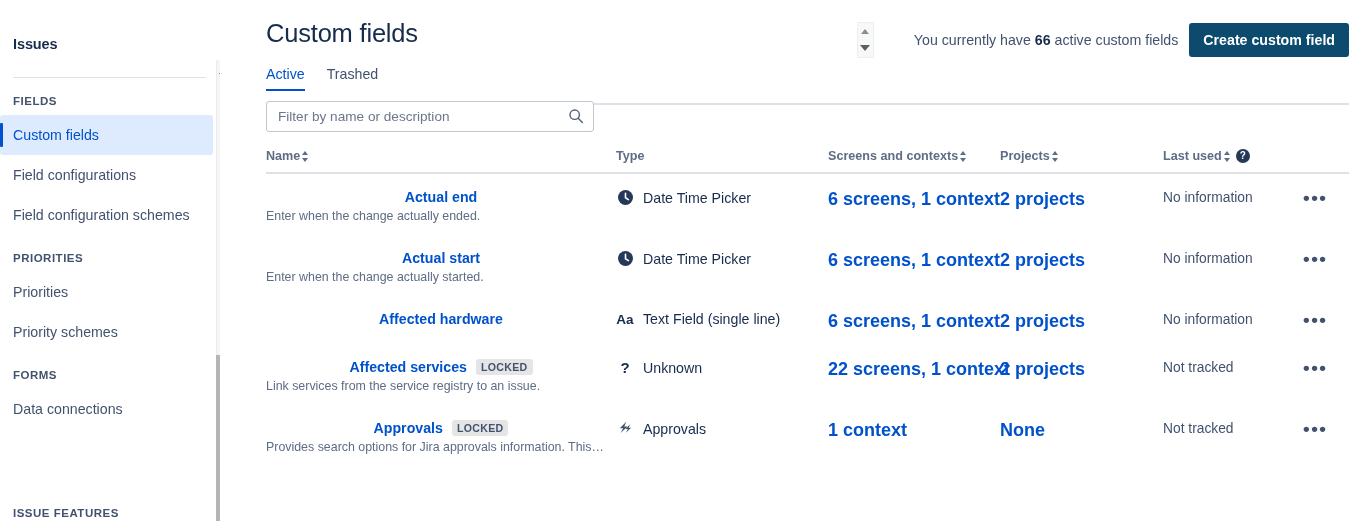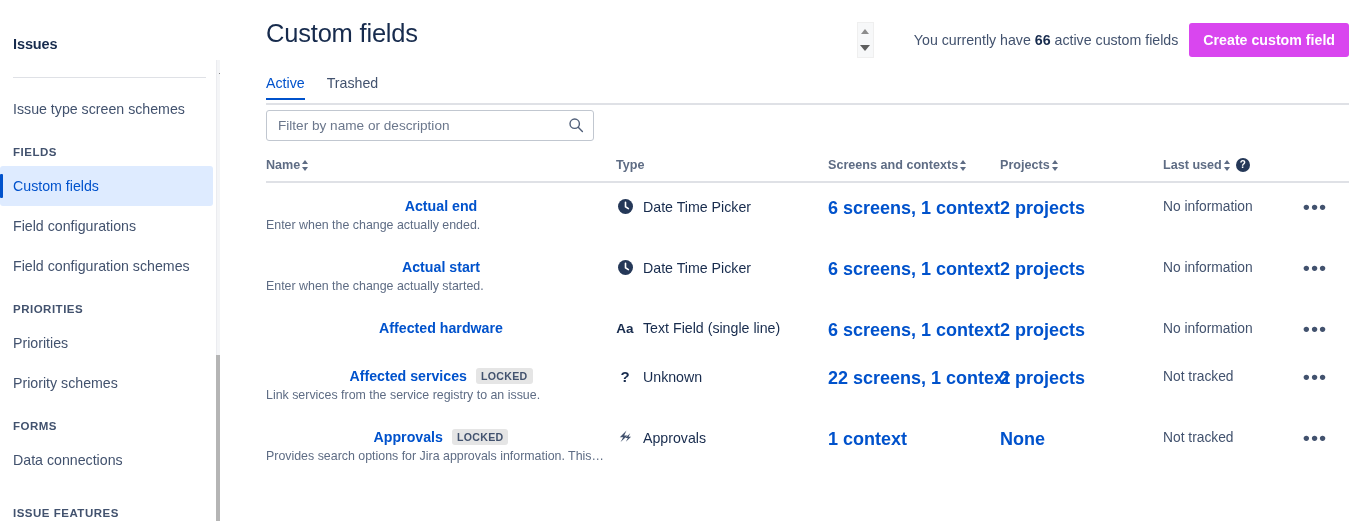--- a/index.html
+++ b/index.html
@@ -97,28 +97,28 @@
     width: 0; height: 0;
     border-left: 5px solid transparent; border-right: 5px solid transparent;
     border-top: 6px solid #5E5E5E;
   }
   .count-text {
     font-size: 14.2px; color: #42526E; margin-right: 11px;
     white-space: nowrap;
   }
   .count-text b { font-weight: 700; color: #172B4D; }
   .btn-primary {
-    background: #d946ef; color: #ffffff; border: none;
+    background: #0c4a6e; color: #ffffff; border: none;
     font-size: 14.2px; font-weight: 700;
     padding: 9px 14px; border-radius: 3px; cursor: pointer;
     font-family: "Liberation Sans", sans-serif; white-space: nowrap;
   }
 
   
-  .tabs { display: flex; gap: 22px; margin-top: 17px; position: relative; }
+  .tabs { display: flex; gap: 22px; margin-top: 8px; position: relative; }
   .tab {
     font-size: 14.2px; color: #42526E; padding-bottom: 9px;
     cursor: pointer; position: relative;
   }
   .tab.active { color: #0052CC; font-weight: 400; }
   .tab.active::after {
     content: ""; position: absolute; left: 0; right: 0; bottom: 0;
     height: 2.5px; background: #0052CC;
   }
   .tabs-rule {
@@ -199,23 +199,20 @@
 </style>
 </head>
 <body>
 
 <div id="app">
 
   <aside class="sidebar">
     <div class="sidebar-title">Issues</div>
     <div class="sidebar-divider"></div>
     <nav id="sidebar-nav">
-        <div class="nav-item first">
-          <span>Issue type screen schemes</span>
-        </div>
         <div class="nav-section">FIELDS</div>
         <div class="nav-item selected">
           <span>Custom fields</span>
         </div>
         <div class="nav-item">
           <span>Field configurations</span>
         </div>
         <div class="nav-item">
           <span>Field configuration schemes</span>
         </div>

